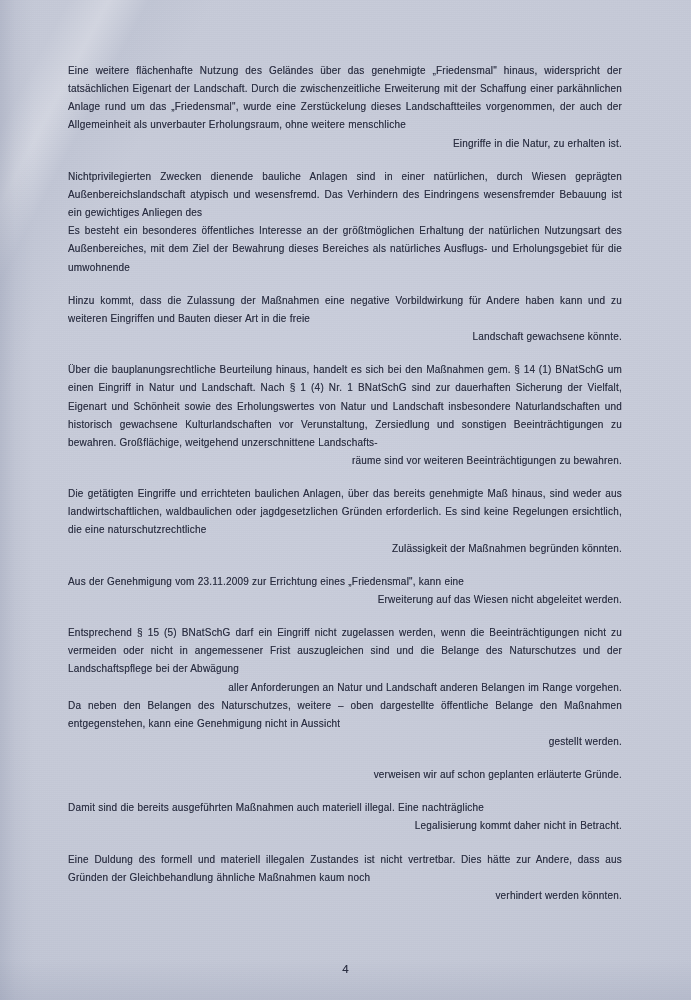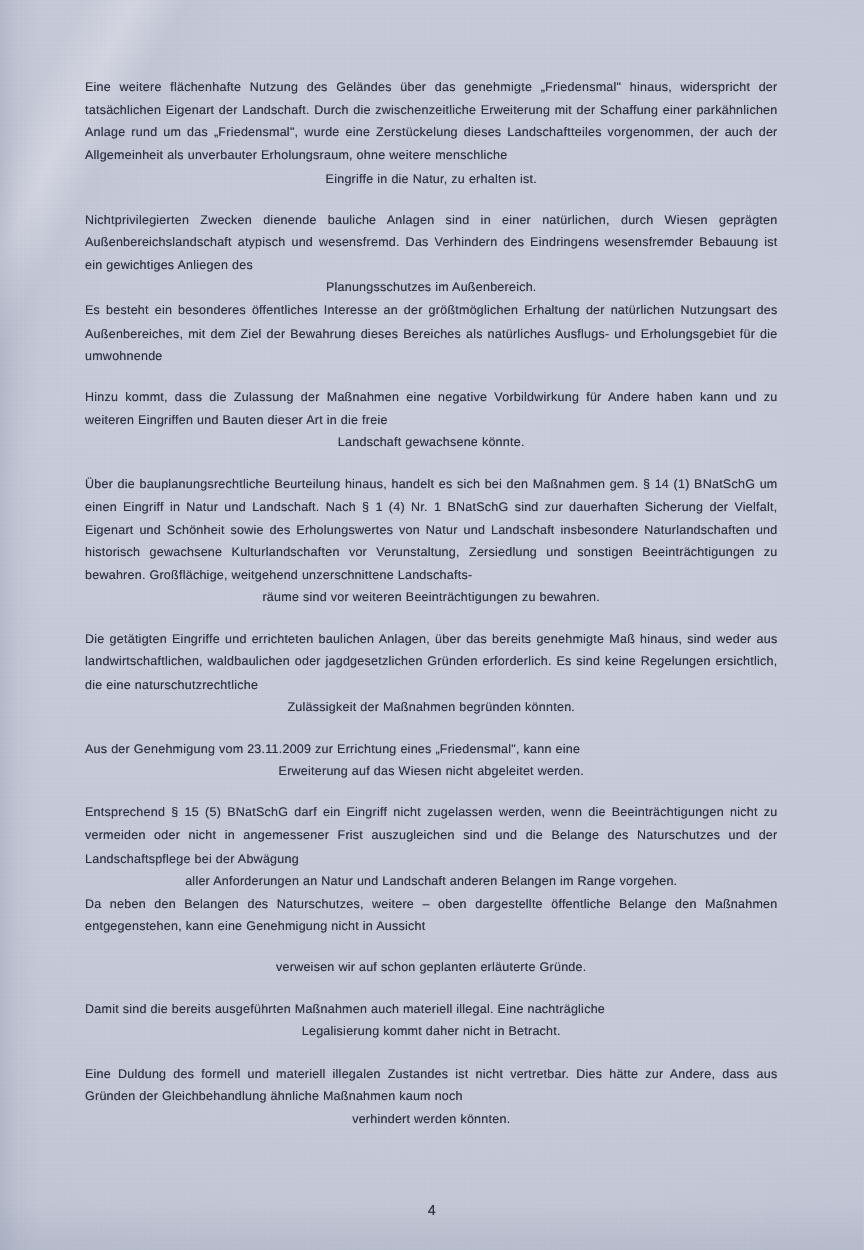--- a/index.html
+++ b/index.html
@@ -96,21 +96,21 @@
     color: #2b2f42;
     letter-spacing: 0.02em;
     word-spacing: 0.01em;
     
     text-shadow: 0 0 0.55px rgba(43,47,66,0.55);
   }
 
   
   p.para > span.lastline {
     display: block;
-    text-align: center;
+    text-align: right;
   }
 
   
   p.para.tight {
     margin-bottom: 15px;
   }
 
   .page-number {
     position: absolute;
     left: 0;
@@ -134,21 +134,20 @@
 
   <div class="textblock">
 
     <p class="para">
       <span>Eine weitere flächenhafte Nutzung des Geländes über das genehmigte „Friedensmal" hinaus, widerspricht der tatsächlichen Eigenart der Landschaft. Durch die zwischenzeitliche Erweiterung mit der Schaffung einer parkähnlichen Anlage rund um das „Friedensmal", wurde eine Zerstückelung dieses Landschaftteiles vorgenommen, der auch der Allgemeinheit als unverbauter Erholungsraum, ohne weitere menschliche</span>
       <span class="lastline">Eingriffe in die Natur, zu erhalten ist.</span>
     </p>
 
     <p class="para tight">
       <span>Nichtprivilegierten Zwecken dienende bauliche Anlagen sind in einer natürlichen, durch Wiesen geprägten Außenbereichslandschaft atypisch und wesensfremd. Das Verhindern des Eindringens wesensfremder Bebauung ist ein gewichtiges Anliegen des</span>
-      <span class="lastline">Planungsschutzes im Außenbereich.</span>
     </p>
 
     <p class="para" style="margin-top:-15px;">
       <span>Es besteht ein besonderes öffentliches Interesse an der größtmöglichen Erhaltung der natürlichen Nutzungsart des Außenbereiches, mit dem Ziel der Bewahrung dieses Bereiches als natürliches Ausflugs- und Erholungsgebiet für die umwohnende</span>
     </p>
 
     <p class="para">
       <span>Hinzu kommt, dass die Zulassung der Maßnahmen eine negative Vorbildwirkung für Andere haben kann und zu weiteren Eingriffen und Bauten dieser Art in die freie</span>
       <span class="lastline">Landschaft gewachsene könnte.</span>
     </p>
@@ -168,20 +167,21 @@
       <span class="lastline">Erweiterung auf das Wiesen nicht abgeleitet werden.</span>
     </p>
 
     <p class="para tight">
       <span>Entsprechend § 15 (5) BNatSchG darf ein Eingriff nicht zugelassen werden, wenn die Beeinträchtigungen nicht zu vermeiden oder nicht in angemessener Frist auszugleichen sind und die Belange des Naturschutzes und der Landschaftspflege bei der Abwägung</span>
       <span class="lastline">aller Anforderungen an Natur und Landschaft anderen Belangen im Range vorgehen.</span>
     </p>
 
     <p class="para" style="margin-top:-15px;">
       <span>Da neben den Belangen des Naturschutzes, weitere – oben dargestellte öffentliche Belange den Maßnahmen entgegenstehen, kann eine Genehmigung nicht in Aussicht</span>
+      <span class="lastline">gestellt werden.</span>
     </p>
 
     <p class="para">
       <span class="lastline">verweisen wir auf schon geplanten erläuterte Gründe.</span>
     </p>
 
     <p class="para">
       <span>Damit sind die bereits ausgeführten Maßnahmen auch materiell illegal. Eine nachträgliche</span>
       <span class="lastline">Legalisierung kommt daher nicht in Betracht.</span>
     </p>

